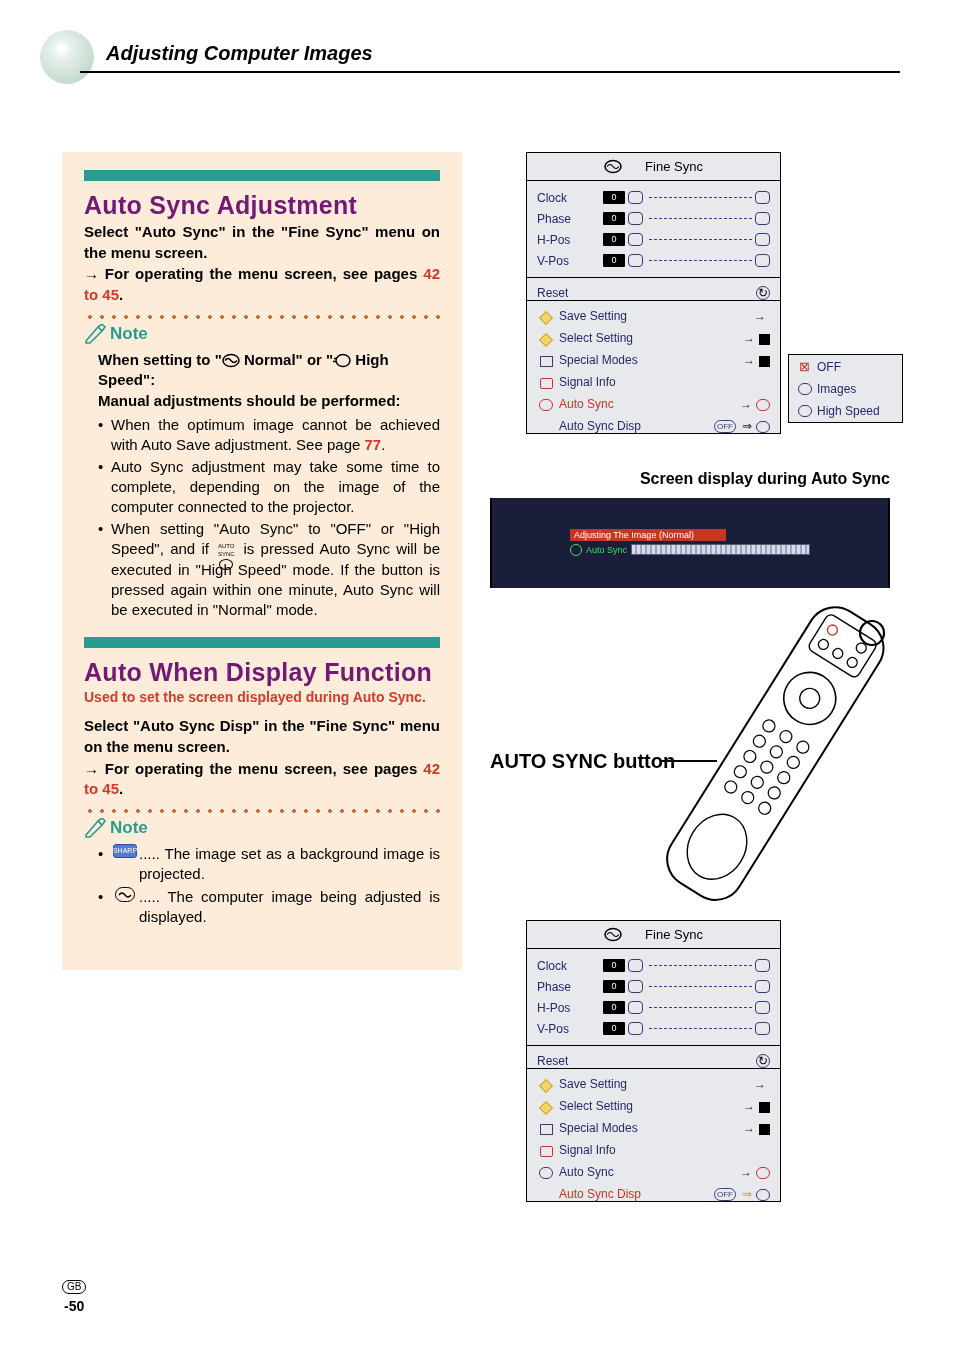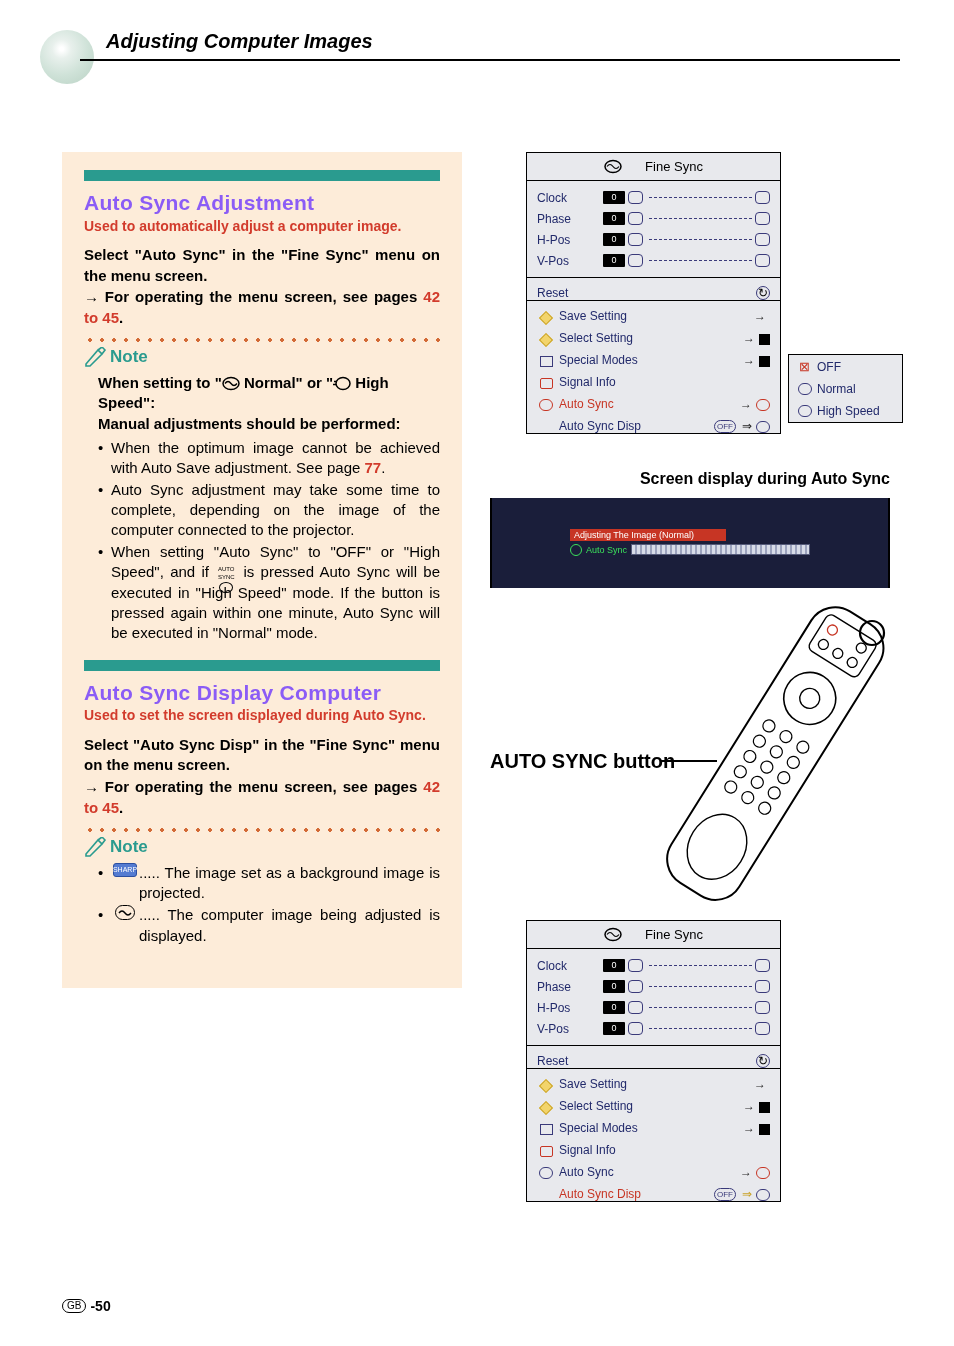--- a/index.html
+++ b/index.html
@@ -10,21 +10,21 @@
     height: 1346px;
     position: relative;
     font-size: 15px;
     color: #000;
   }
   .page-header {
     position: absolute;
     top: 30px;
     left: 40px;
     display: flex;
-    align-items: flex-start;
+    align-items: center;
   }
   .header-orb {
     width: 54px;
     height: 54px;
     background: radial-gradient(circle at 40% 35%, #fff 4%, #e8f0ec 20%, #cfe2d8 55%, #b8d1c3 100%);
     border-radius: 50%;
     margin-right: 4px;
   }
   .page-header-text {
     font-weight: bold;
@@ -39,22 +39,22 @@
   .left-col {
     position: absolute;
     top: 152px;
     left: 62px;
     width: 400px;
     background: #fdecd9;
     padding: 18px 22px 40px 22px;
   }
   .teal-bar { width: 100%; height: 11px; background: #2a9b8f; margin-bottom: 10px; }
   .section-title {
-    color: #8b5cf6;
-    font-size: 21px;
+    color: #701a75;
+    font-size: 25px;
     font-weight: 900;
     font-family: Arial Black, Arial, sans-serif;
     letter-spacing: 0.3px;
     margin-bottom: 3px;
     line-height: 1.12;
   }
   .intro-red {
     color: #d23b2c;
     font-weight: bold;
     font-size: 14px;
@@ -320,20 +320,21 @@
     left: 36px;
   }
   .page-num {
     position: absolute;
     bottom: 32px;
     left: 62px;
     font-size: 14px;
     display: flex;
     align-items: center;
     gap: 4px;
+    flex-direction: column;
   }
   .page-num .gb {
     border: 1.2px solid #000;
     border-radius: 9px;
     font-size: 10px;
     padding: 0 4px;
     line-height: 12px;
   }
   .page-num .n { font-weight: bold; text-align: right; }
   .reset-ico {
@@ -373,21 +374,20 @@
 <body>
 
 <div class="page-header">
   <div class="header-orb"></div>
   <div class="page-header-text">Adjusting Computer Images</div>
 </div>
 
 <div class="left-col">
   <div class="teal-bar"></div>
   <div class="section-title">Auto Sync Adjustment</div>
-  <div class="intro-red">Used to automatically adjust a computer image.</div>
 
   <div class="bold-para">
     <span>Select "Auto Sync" in the "Fine Sync" menu on the menu screen.</span><br>
     <span class="arrow">→ </span>
     <span>For operating the menu screen, see pages </span><span class="ref-link">42 to 45</span><span>.</span>
   </div>
 
   <div class="dots-hr"></div>
   <div class="note-label">
     <span class="note-icon">
@@ -413,21 +413,21 @@
   </div>
 
   <div class="sub-bold" style="text-align:justify">Manual adjustments should be performed:</div>
   <ul class="bullets">
     <li><span>When the optimum image cannot be achieved with Auto Save adjustment. See page </span><span class="ref-link">77</span><span>.</span></li>
     <li>Auto Sync adjustment may take some time to complete, depending on the image of the computer connected to the projector.</li>
     <li><span>When setting "Auto Sync" to "OFF" or "High Speed", and if </span><span class="tiny-icon"><span>AUTO SYNC</span><div class="sub"></div></span><span> is pressed Auto Sync will be executed in "High Speed" mode. If the button is pressed again within one minute, Auto Sync will be executed in "Normal" mode.</span></li>
   </ul>
 
   <div class="teal-bar" style="margin-top:16px"></div>
-  <div class="section-title">Auto Sync Display Computer</div>
+  <div class="section-title">Auto When Display Function</div>
   <div class="intro-red">Used to set the screen displayed during Auto Sync.</div>
 
   <div class="bold-para">
     <span>Select "Auto Sync Disp" in the "Fine Sync" menu on the menu screen.</span><br>
     <span class="arrow">→ </span>
     <span>For operating the menu screen, see pages </span><span class="ref-link">42 to 45</span><span>.</span>
   </div>
 
   <div class="dots-hr"></div>
   <div class="note-label">
@@ -558,21 +558,21 @@
     <div class="opt">
         <div class="opt-ic">
           <span style="color:#c73524;font-size:13px">⊠</span>
         </div>
         <span>OFF</span>
       </div>
     <div class="opt">
         <div class="opt-ic">
           <span class="sync-ic"></span>
         </div>
-        <span>Normal</span>
+        <span>Images</span>
       </div>
     <div class="opt">
         <div class="opt-ic">
           <span class="sync-ic"></span>
         </div>
         <span>High Speed</span>
       </div>
   </div>
 
   <div class="caption-sub">Screen display during Auto Sync</div>

